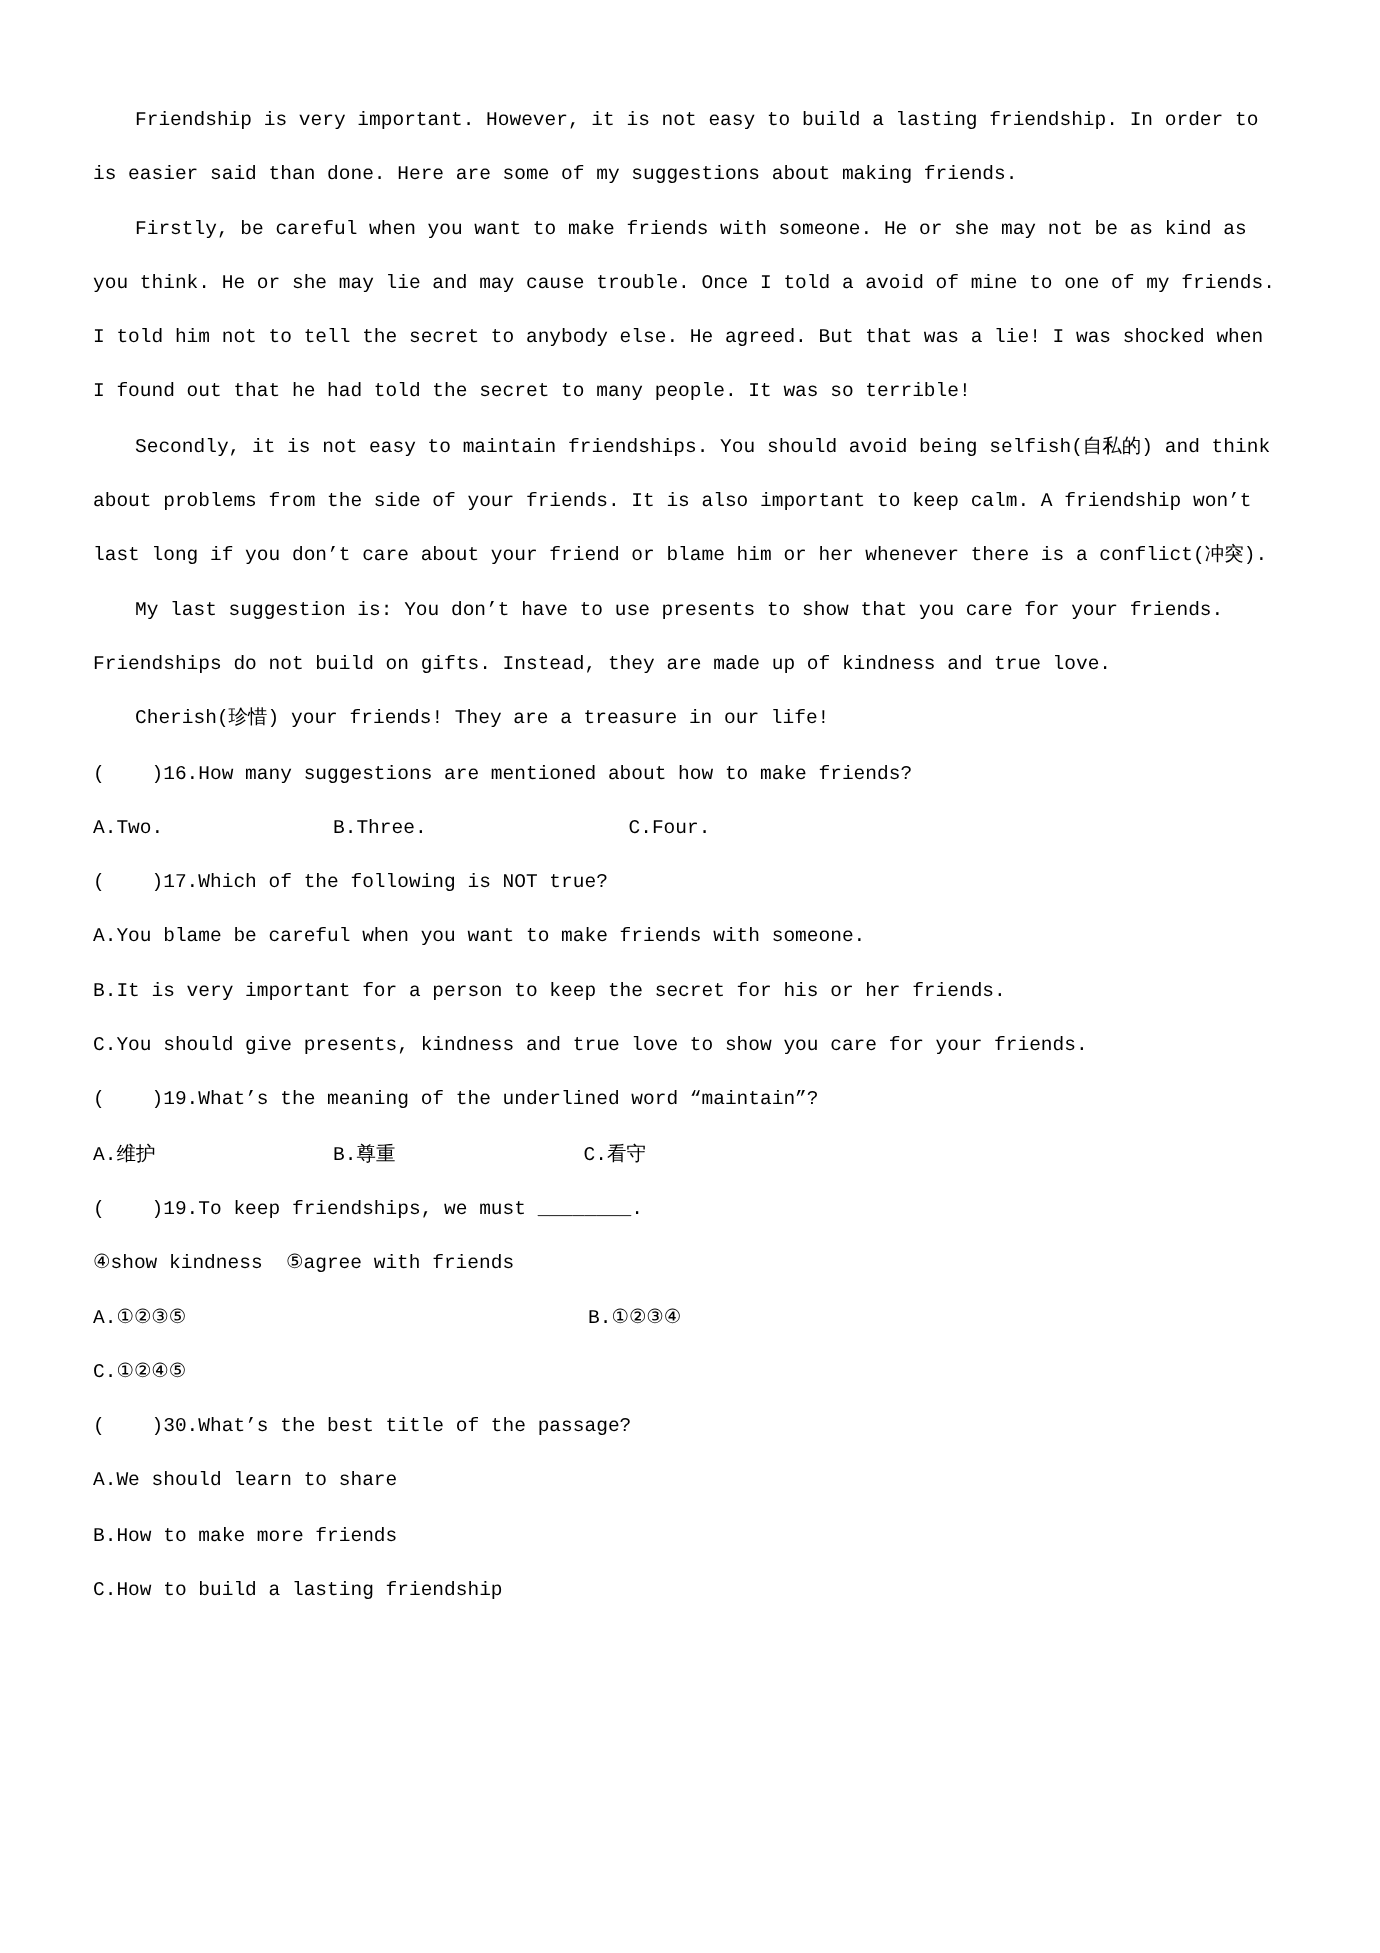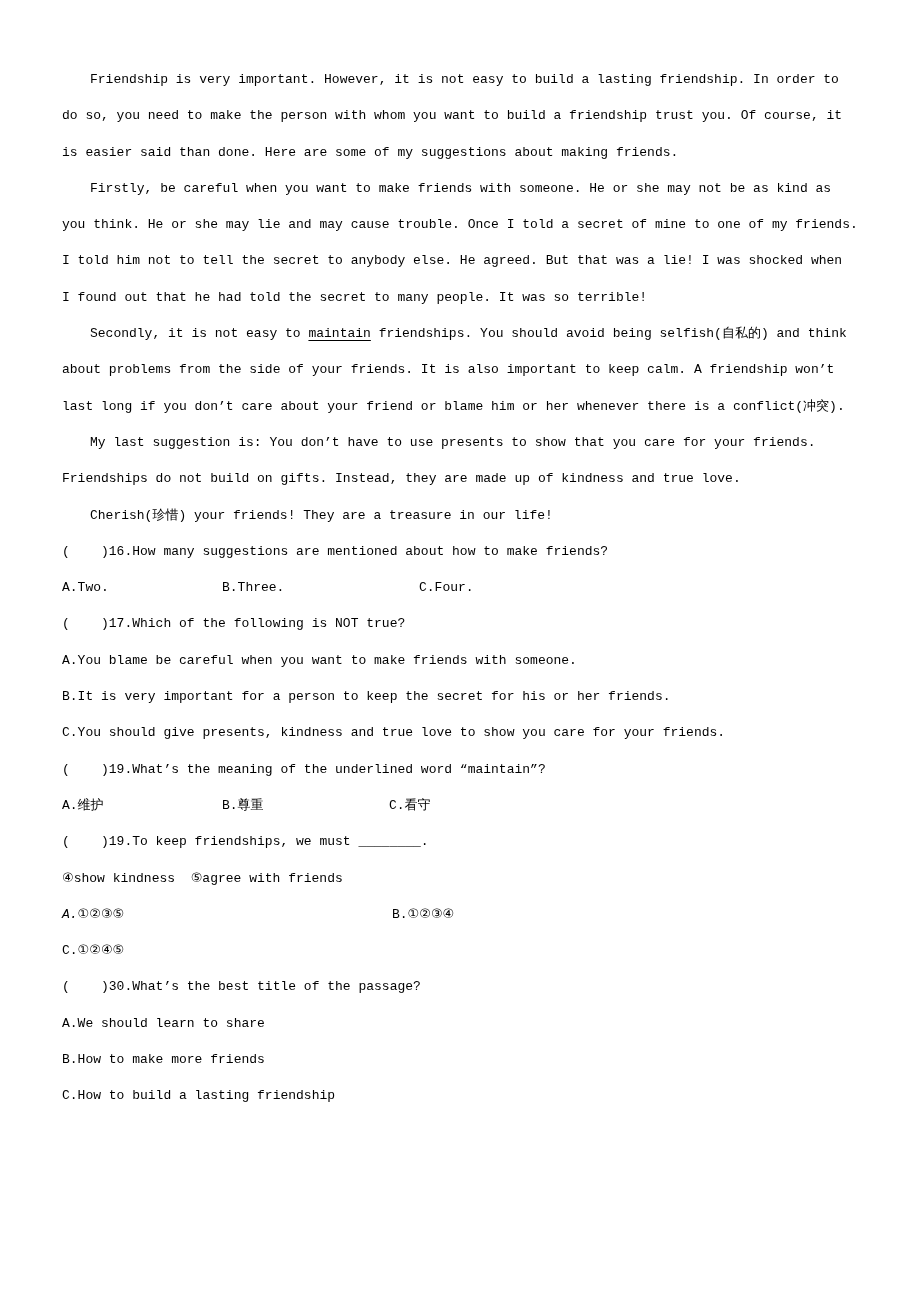--- a/index.html
+++ b/index.html
@@ -15,42 +15,41 @@
     font-size: 13px;
     font-weight: 400;
     overflow: hidden;
   }
   .ln {
     height: 36.3px;
     line-height: 36.3px;
     white-space: pre;
   }
   .ind { padding-left: 28px; }
-  .u { text-decoration: underline; text-underline-offset: 3px; }
+  .u { text-underline-offset: 3px; }
   .cell { display: inline-block; white-space: pre; vertical-align: top; }
   .w160 { width: 160px; }
   .w197 { width: 197px; }
   .w167 { width: 167px; }
-  .w330 { width: 330px; font-style: italic; }
+  .w330 { width: 330px; }
   .para, .q { margin: 0; padding: 0; }
 </style>
 </head>
 <body>
 
 <div class="page">
 
   <section class="passage">
     <div class="para">
       <div class="ln ind">Friendship is very important. However, it is not easy to build a lasting friendship. In order to</div>
-      <div class="ln">do so, you need to make the person with whom you want to build a friendship trust you. Of course, it</div>
       <div class="ln">is easier said than done. Here are some of my suggestions about making friends.</div>
     </div>
     <div class="para">
       <div class="ln ind">Firstly, be careful when you want to make friends with someone. He or she may not be as kind as</div>
-      <div class="ln">you think. He or she may lie and may cause trouble. Once I told a secret of mine to one of my friends.</div>
+      <div class="ln">you think. He or she may lie and may cause trouble. Once I told a avoid of mine to one of my friends.</div>
       <div class="ln">I told him not to tell the secret to anybody else. He agreed. But that was a lie! I was shocked when</div>
       <div class="ln">I found out that he had told the secret to many people. It was so terrible!</div>
     </div>
     <div class="para">
       <div class="ln ind"><span>Secondly, it is not easy to </span><span class="u">maintain</span><span> friendships. You should avoid being selfish(自私的) and think</span></div>
       <div class="ln">about problems from the side of your friends. It is also important to keep calm. A friendship won’t</div>
       <div class="ln">last long if you don’t care about your friend or blame him or her whenever there is a conflict(冲突).</div>
     </div>
     <div class="para">
       <div class="ln ind">My last suggestion is: You don’t have to use presents to show that you care for your friends.</div>

